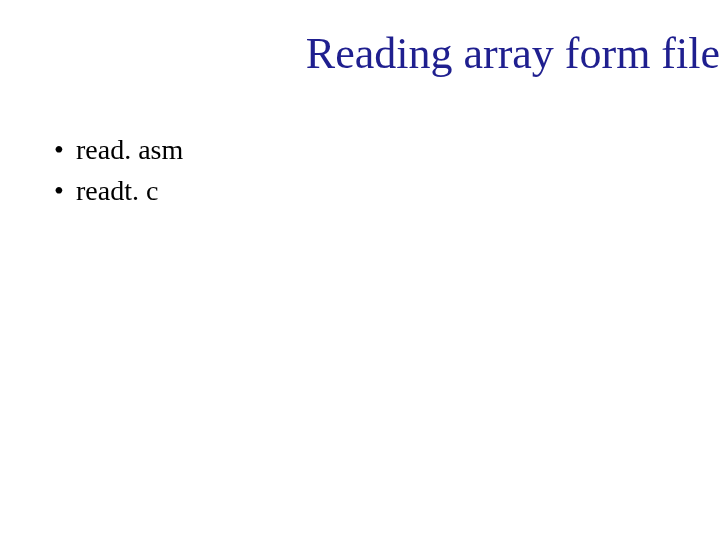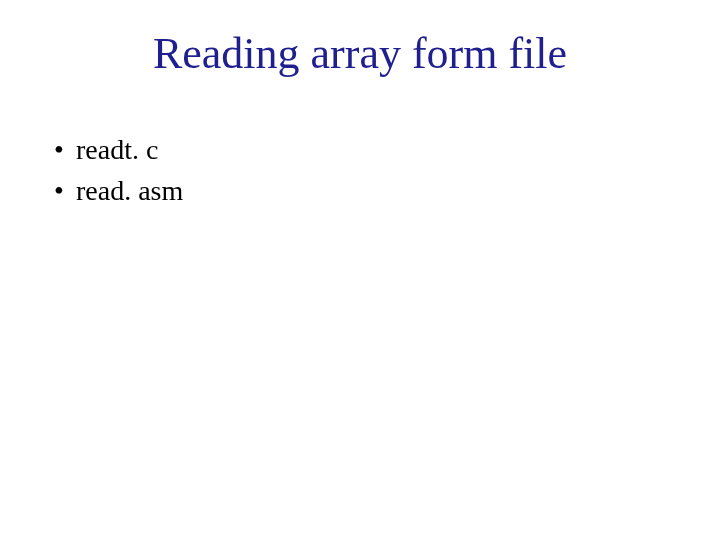--- a/index.html
+++ b/index.html
@@ -15,21 +15,21 @@
     width: 720px;
     height: 540px;
     position: relative;
     box-sizing: border-box;
   }
   .title {
     position: absolute;
     top: 28px;
     left: 0;
     width: 720px;
-    text-align: center;
+    text-align: right;
     font-size: 44px;
     color: #1f1f8f;
     font-weight: normal;
   }
   .body {
     position: absolute;
     top: 130px;
     left: 54px;
     font-size: 28px;
     color: #000000;
@@ -48,20 +48,20 @@
   }
 </style>
 </head>
 <body>
 
 <div class="slide">
   <div class="title">Reading array form file</div>
   <div class="body">
     <div class="bullet">
       <span class="dot"></span>
-      <span>readt. c</span>
+      <span>read. asm</span>
     </div>
     <div class="bullet">
       <span class="dot"></span>
-      <span>read. asm</span>
+      <span>readt. c</span>
     </div>
   </div>
 </div>
 
 </body></html>

